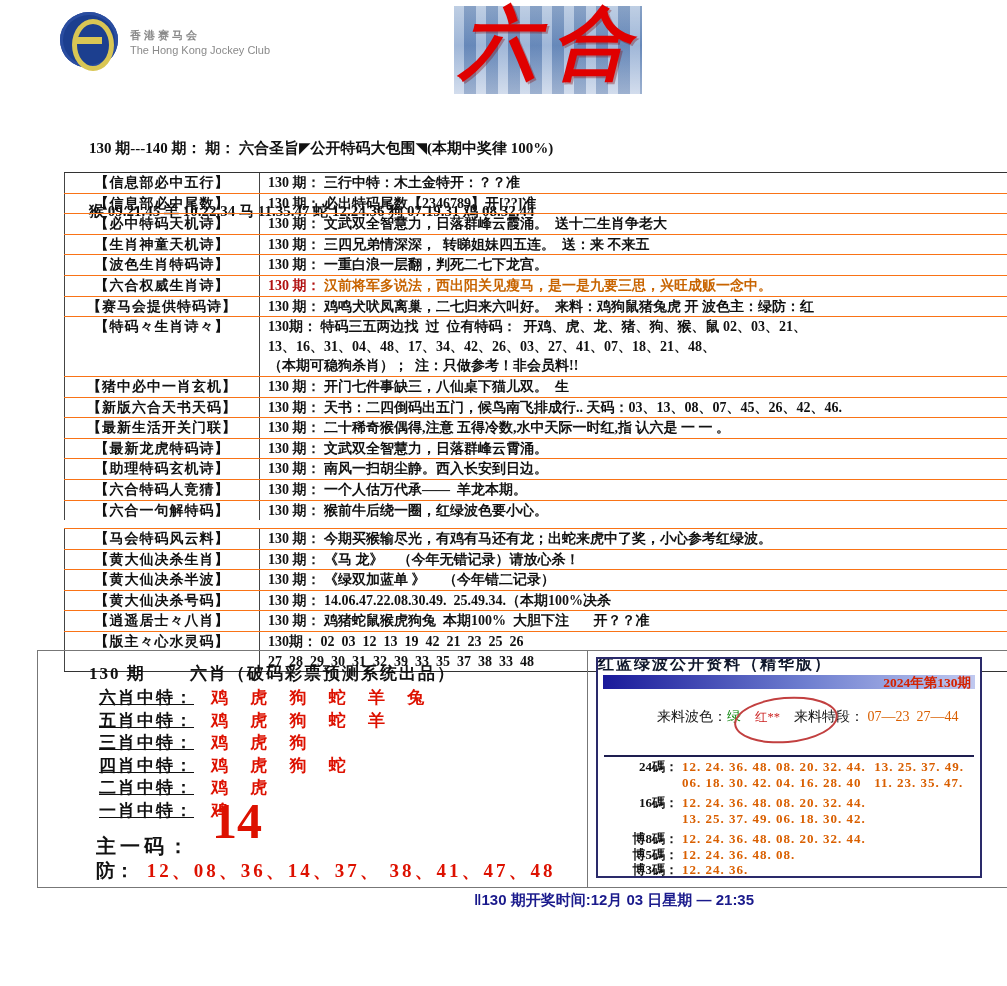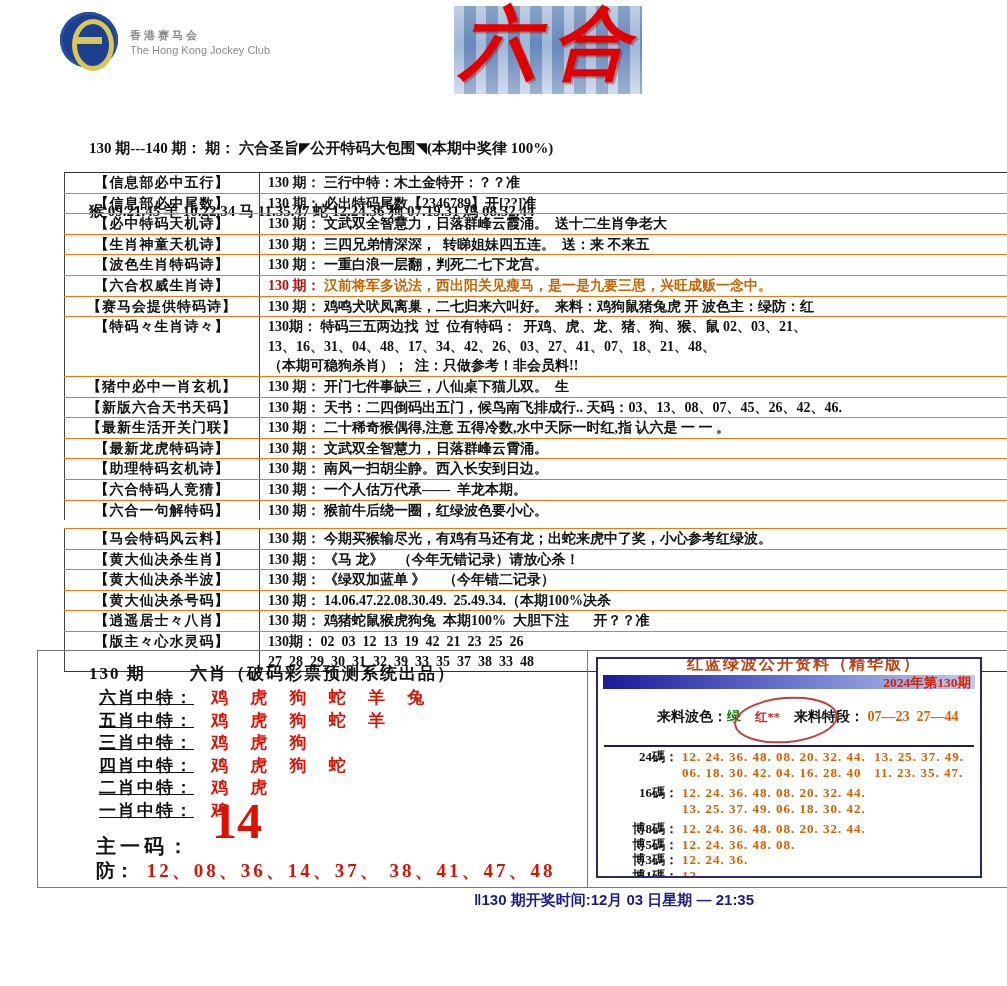--- a/index.html
+++ b/index.html
@@ -47,26 +47,26 @@
   .lp-row{height:22.5px;line-height:22.5px;}
   .lp-row .lbl{display:inline-block;width:112px;letter-spacing:2px;text-decoration:underline;}
   .lp-row .val{color:#dd1100;letter-spacing:9px;}
   .lp-main-label{position:absolute;left:62px;top:833px;font-size:20px;font-weight:bold;letter-spacing:4px;}
   .lp-main-value{position:absolute;left:178px;top:792px;font-size:50px;font-weight:bold;color:#dd1100;}
   .lp-fang{position:absolute;left:62px;top:858px;font-size:19px;font-weight:bold;}
   .lp-fang .val{color:#dd1100;letter-spacing:3px;margin-left:8px;}
   
   .rpanel{position:absolute;left:562px;top:657px;width:386px;height:221px;box-sizing:border-box;
         border:2px solid #2a2a6a;background:#fff;overflow:hidden;}
-  .rp-title{margin-top:-5px;text-align:center;font-size:16px;font-weight:bold;color:#c2410c;
-        letter-spacing:2px;white-space:nowrap;padding-left:30px;}
+  .rp-title{margin-top:-5px;text-align:left;font-size:16px;font-weight:bold;color:#0f172a;
+        letter-spacing:2px;white-space:nowrap;}
   .rp-bar{margin:0 5px;height:14px;line-height:14px;text-align:right;
         background:linear-gradient(90deg,#1a1a9a 0%,#6f7fd0 55%,#c0c9f0 100%);}
   .rp-bar .per{color:#d42200;font-weight:bold;font-size:13.5px;padding-right:4px;}
-  .rp-bose{padding:3px 8px 2px 38px;font-size:14px;font-weight:bold;white-space:pre-wrap;}
+  .rp-bose{padding:3px 8px 12px 38px;font-size:14px;font-weight:normal;white-space:pre-wrap;}
   .rp-bose .g{color:#008000;}
   .rp-bose .c{color:#cc2222;font-size:12.5px;margin:0 14px;}
   .rp-bose .o{color:#d95f00;}
   .rp-hr{border-top:2px solid #1e1e50;margin:1px 6px 2px 6px;}
   .rp-codes{margin-left:22px;font-size:13px;font-weight:bold;}
   .crow{display:flex;line-height:15.5px;}
   .crow .clbl{width:58px;text-align:right;flex:none;color:#111;}
   .crow .cval{color:#d95f00;white-space:pre-wrap;padding-left:4px;letter-spacing:1px;}
   .crow.c2 .clbl{visibility:hidden;}
   .mt6{margin-top:5px;}

